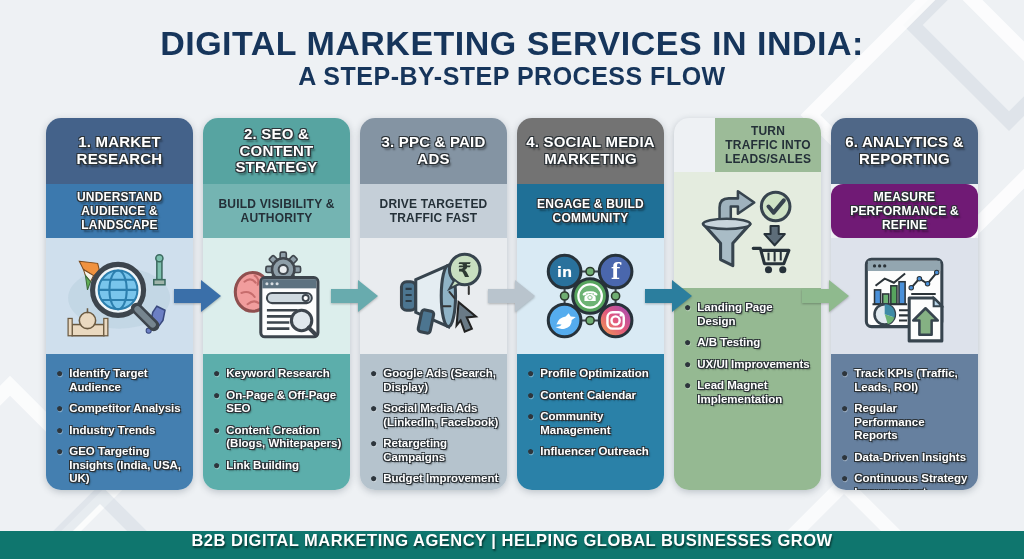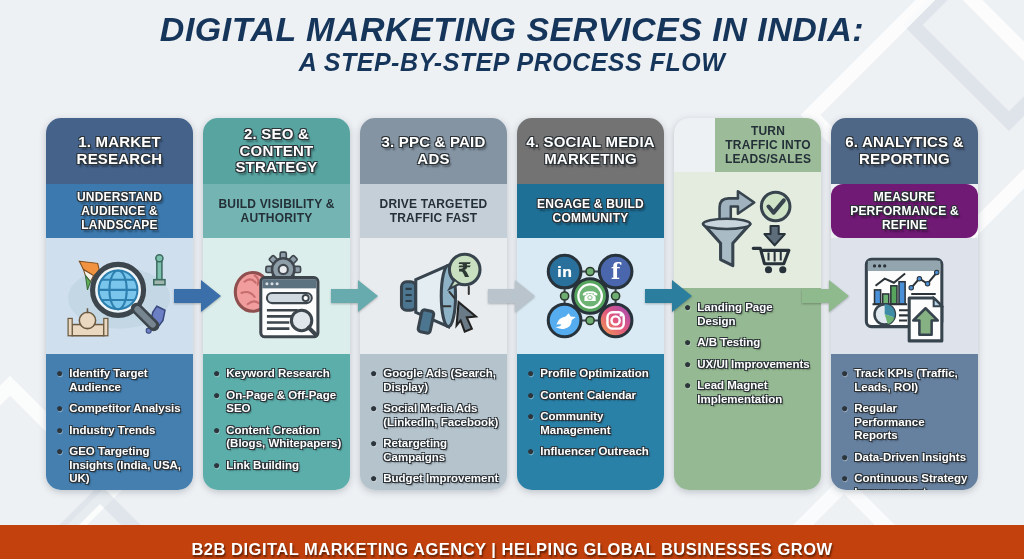--- a/index.html
+++ b/index.html
@@ -11,21 +11,21 @@
     overflow:hidden;
   }
   
   .deco { position:absolute; border:14px solid rgba(203,212,222,0.35); transform:rotate(45deg); z-index:0; }
   .deco.d1 { width:150px; height:150px; right:-60px; top:-50px; border-color:rgba(203,212,222,0.45); }
   .deco.d2 { width:210px; height:210px; right:-30px; top:10px; border-color:rgba(255,255,255,0.8); }
   .deco.d3 { width:160px; height:160px; left:-70px; bottom:-10px; border-color:rgba(255,255,255,0.75); }
   .deco.d4 { width:120px; height:120px; left:40px; bottom:-70px; border-color:rgba(203,212,222,0.4); }
   .deco.d5 { width:120px; height:120px; right:120px; bottom:-60px; border-color:rgba(255,255,255,0.7); }
 
-  .title-wrap { position:relative; z-index:2; text-align:center; padding-top:12px; color:#16355b;font-style:italic; }
+  .title-wrap { position:relative; z-index:2; text-align:center; padding-top:26px; color:#16355b; }
   .title-l1 { font-size:34px; font-weight:800; letter-spacing:0.5px; line-height:1.05; }
   .title-l2 { font-size:25px; font-weight:800; letter-spacing:0.5px; }
 
   .flow { position:absolute; left:46px; right:46px; top:118px; height:372px; display:flex; gap:10px; z-index:2; }
   .step { flex:1; border-radius:15px; overflow:hidden; display:flex; flex-direction:column; box-shadow:0 2px 7px rgba(40,55,70,0.25); }
   .step-header { height:66px; flex:0 0 66px; display:flex; align-items:center; justify-content:center; text-align:center; padding:4px 6px; font-size:15px; font-weight:800; line-height:1.12; letter-spacing:0.2px; }
   .step-sub { height:54px; flex:0 0 54px; display:flex; align-items:center; justify-content:center; text-align:center; padding:4px 10px; font-size:12px; font-weight:800; line-height:1.18; letter-spacing:0.2px; }
   .step-icon { height:116px; flex:0 0 116px; display:flex; align-items:center; justify-content:center; }
   .step-icon svg { height:102px; width:auto; }
   .step-body { flex:1; padding:13px 8px 8px 10px; }
@@ -44,21 +44,21 @@
   .s1 .step-header{background:#44628a;} .s1 .step-sub{background:#3c79ae;} .s1 .step-icon{background:#cfdfed;} .s1 .step-body{background:#447fb0;}
   .s2 .step-header{background:#57a4a1;} .s2 .step-sub{background:#74b4b2;} .s2 .step-icon{background:#dceeec;} .s2 .step-body{background:#5caeab;}
   .s3 .step-header{background:#8494a3;} .s3 .step-sub{background:#c5cfd8;} .s3 .step-icon{background:#e9ecef;} .s3 .step-body{background:#b5c3cd;}
   .s4 .step-header{background:#737373;} .s4 .step-sub{background:#1f7097;} .s4 .step-icon{background:#d9eaf4;} .s4 .step-body{background:#2a81a8;}
   .s5 .step-header{background:#88a986;} .s5 .step-sub{background:#9cbb98;margin-left:41px;} .s5 .step-icon{background:#e4ecdf;} .s5 .step-body{background:#95b992;}
   .s6 .step-header{background:#4f6787;} .s6 .step-sub{background:#701a75;border-radius:12px;} .s6 .step-icon{background:#dde2eb;} .s6 .step-body{background:#66809f;}
 
   .arrow { position:absolute; top:160px; width:48px; height:36px; z-index:5; filter:drop-shadow(0 1px 1px rgba(0,0,0,0.25)); }
   .a1{left:128px;} .a2{left:285px;} .a3{left:442px;} .a4{left:599px;} .a5{left:756px;}
 
-  .footer { position:absolute; left:0; right:0; bottom:0; height:34px; background:#c2410c; display:flex; align-items:flex-end; justify-content:center; z-index:3; }
+  .footer { position:absolute; left:0; right:0; bottom:0; height:28px; background:#0f766e; display:flex; align-items:flex-start; justify-content:center; z-index:3; }
   .footer span { color:#fff; font-size:16.5px; font-weight:800; letter-spacing:0.5px; text-shadow:1px 2px 2px rgba(0,0,0,0.55); }
 </style>
 </head>
 <body>
 
 <div class="deco d1"></div>
 <div class="deco d2"></div>
 <div class="deco d3"></div>
 <div class="deco d4"></div>
 <div class="deco d5"></div>

